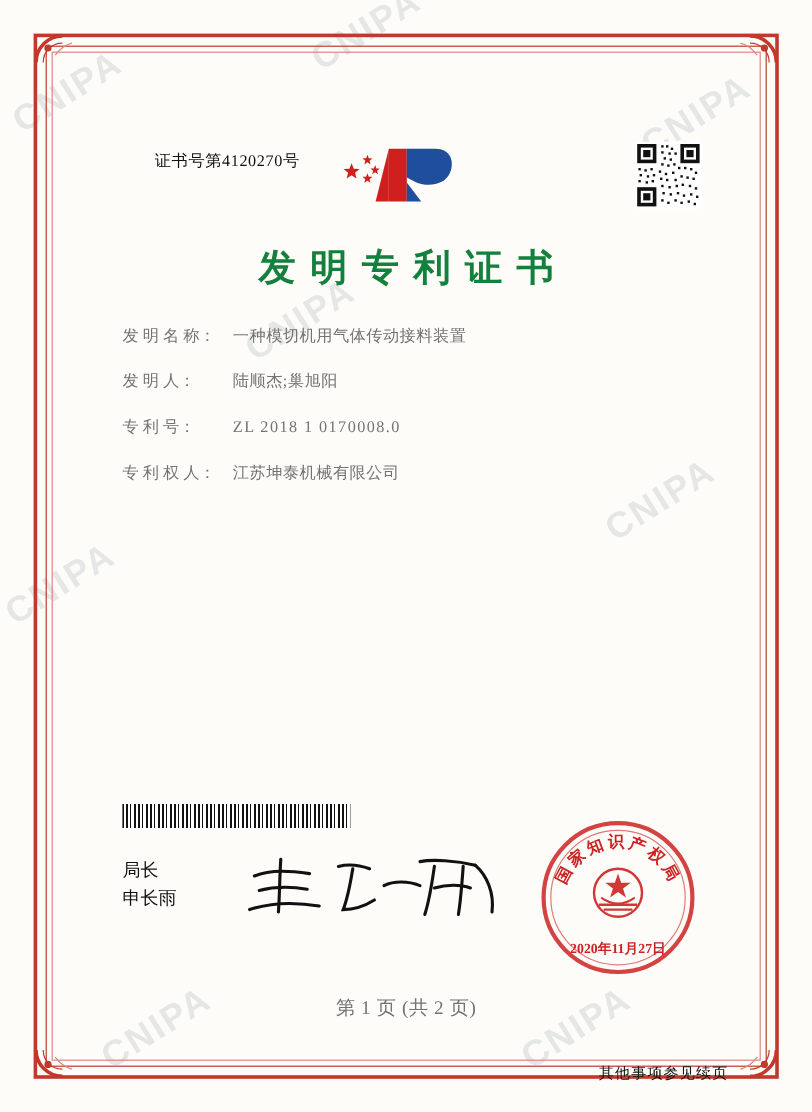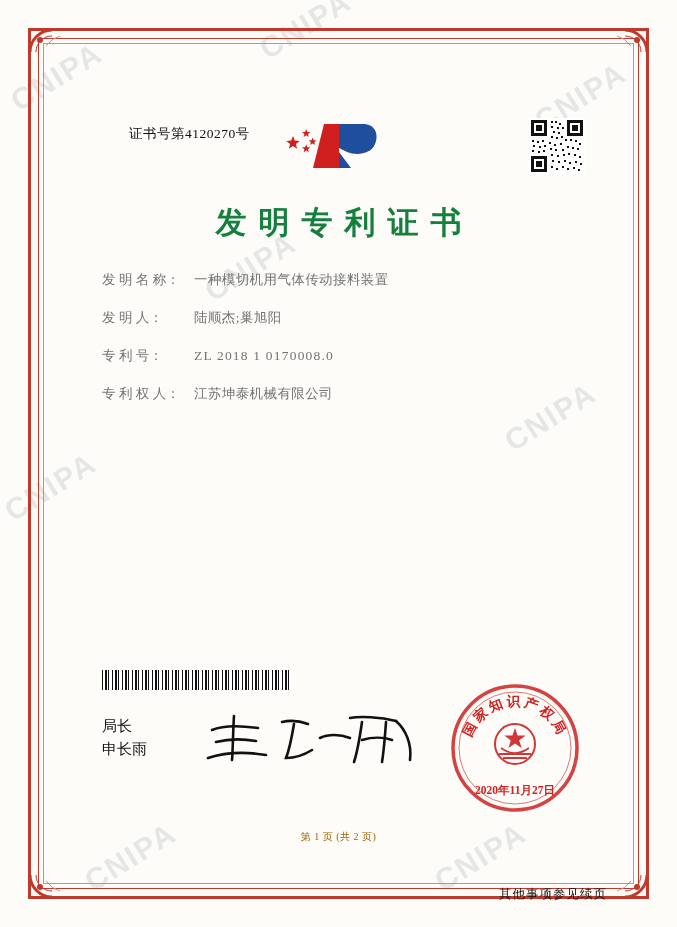--- a/index.html
+++ b/index.html
@@ -219,22 +219,22 @@
     width: 132px;
     height: 132px;
   }
 
   .page-no {
     position: absolute;
     left: 0;
     right: 0;
     top: 760px;
     text-align: center;
-    font-size: 10px;
-    color: #a16207;
+    font-size: 16px;
+    color: #737373;
     letter-spacing: 0.5px;
   }
 
   .footnote {
     position: absolute;
     left: 0;
     right: 0;
     bottom: -36px;
     text-align: right;
     font-size: 12.5px;

